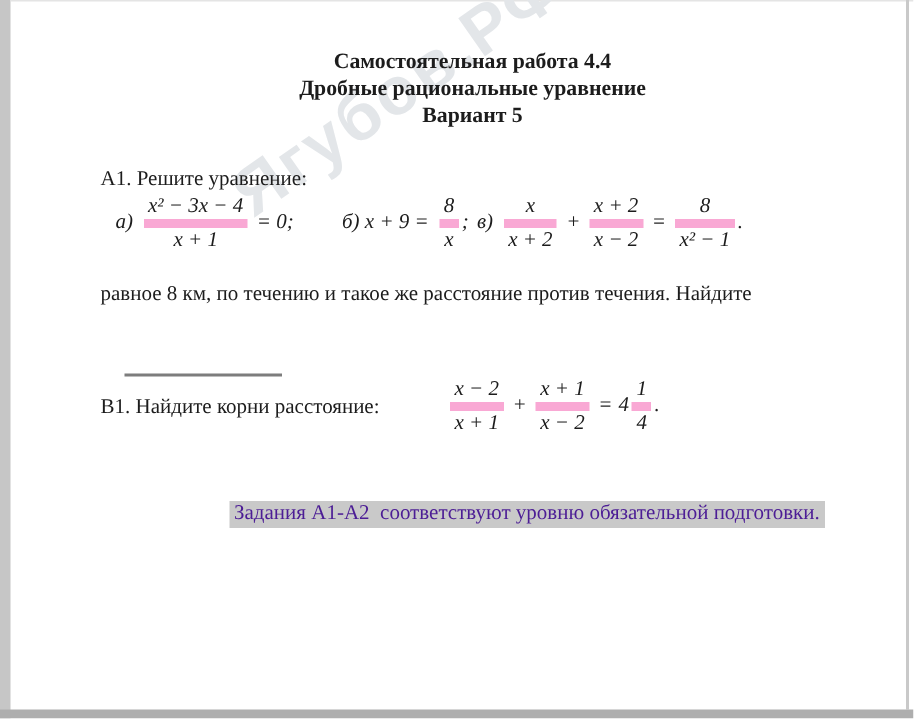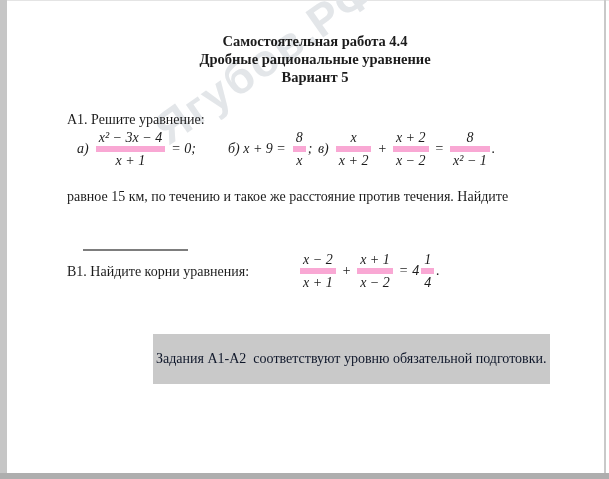--- a/index.html
+++ b/index.html
@@ -49,22 +49,22 @@
 
   .a2-par{position:absolute;left:67px;top:188px;width:492px;font-size:14px;line-height:17.5px;}
 
   .separator{position:absolute;left:83px;top:249px;width:105px;height:2px;background:#7d7d7d;}
 
   .b1-label{position:absolute;left:67px;top:264px;font-size:14px;}
   .eq-b1{left:298px;top:250px;height:42px;}
 
   .note{
     position:absolute;left:153px;top:334px;height:18px;
-    background:#c9c9c9;color:#0f172a;
-    font-size:14px;line-height:18px;padding:16px 3px;
+    background:#c9c9c9;color:#4c1d95;
+    font-size:14px;line-height:18px;padding:0 3px;
     white-space:pre;
   }
 </style>
 </head>
 <body>
 
 <div class="screen">
 
   <div class="strip-left"></div>
   <div class="line-top"></div>
@@ -112,26 +112,26 @@
     </span>
     <span class="op">=</span>
     <span class="frac">
       <span class="num">8</span>
       <span class="den">x² − 1</span>
     </span>
     <span>.</span>
   </div>
 
   <div class="a2-par">
-    <div>равное 15 км, по течению и такое же расстояние против течения. Найдите</div>
+    <div>равное 8 км, по течению и такое же расстояние против течения. Найдите</div>
   </div>
 
   <div class="separator"></div>
 
-  <div class="b1-label">В1. Найдите корни уравнения:</div>
+  <div class="b1-label">В1. Найдите корни расстояние:</div>
 
   <div class="eq-row eq-b1">
     <span class="frac">
       <span class="num">x − 2</span>
       <span class="den">x + 1</span>
     </span>
     <span class="op">+</span>
     <span class="frac">
       <span class="num">x + 1</span>
       <span class="den">x − 2</span>

